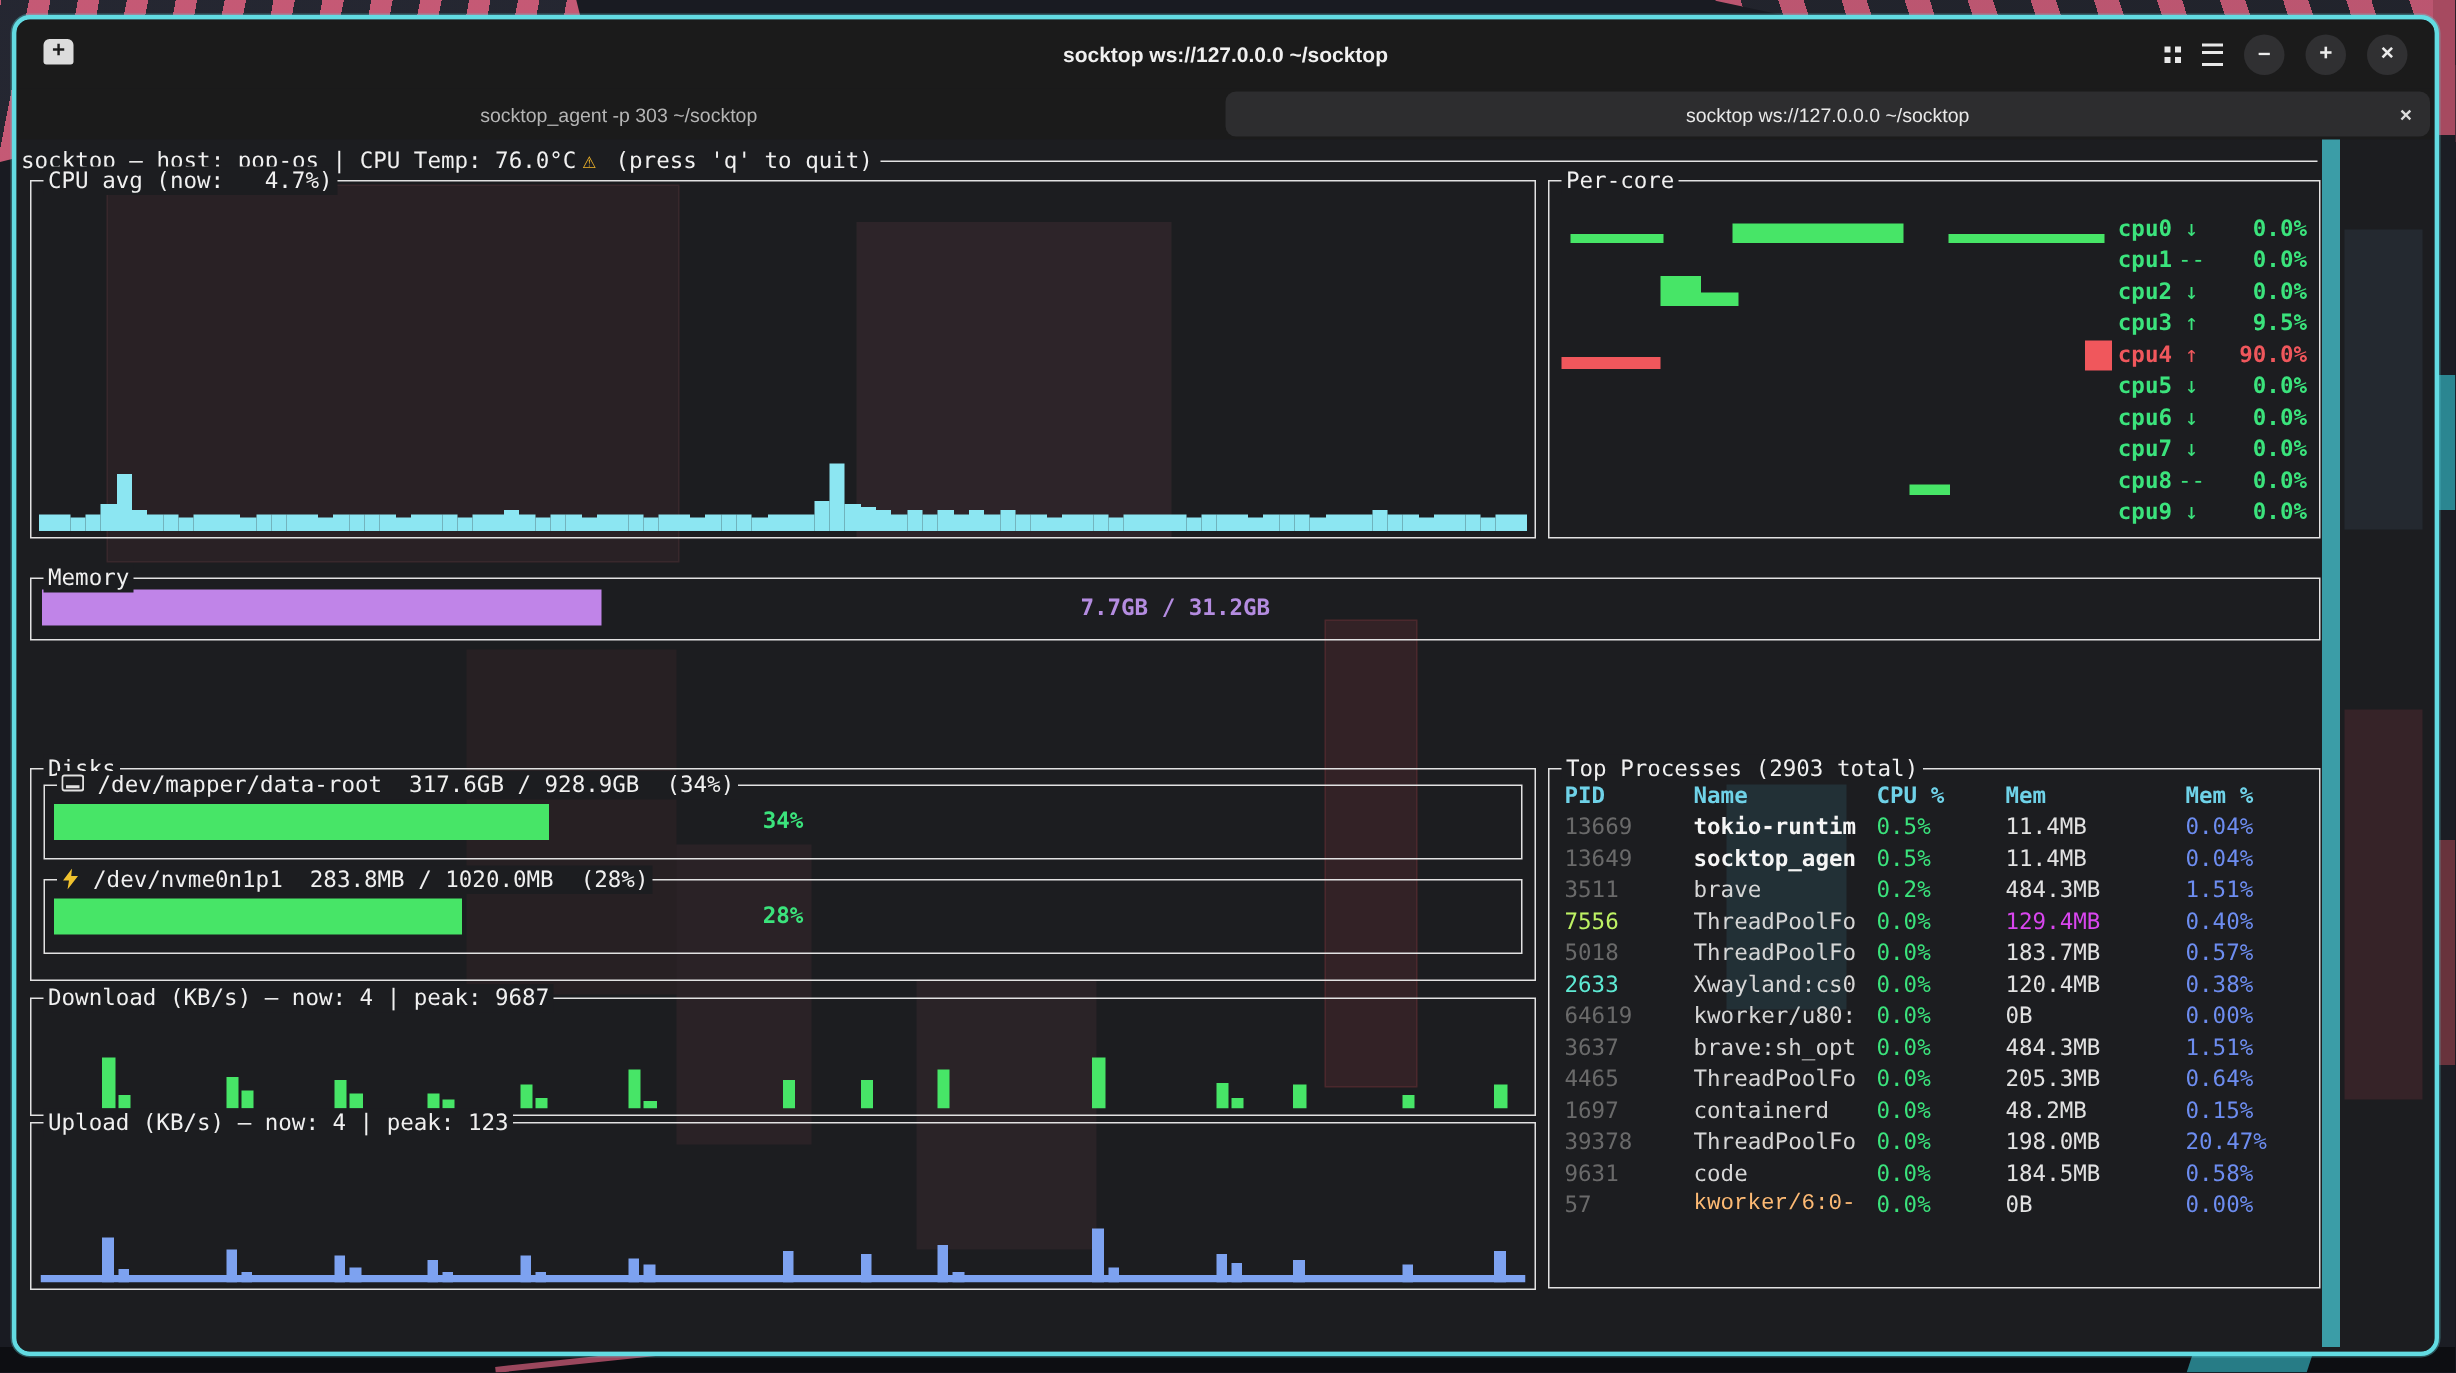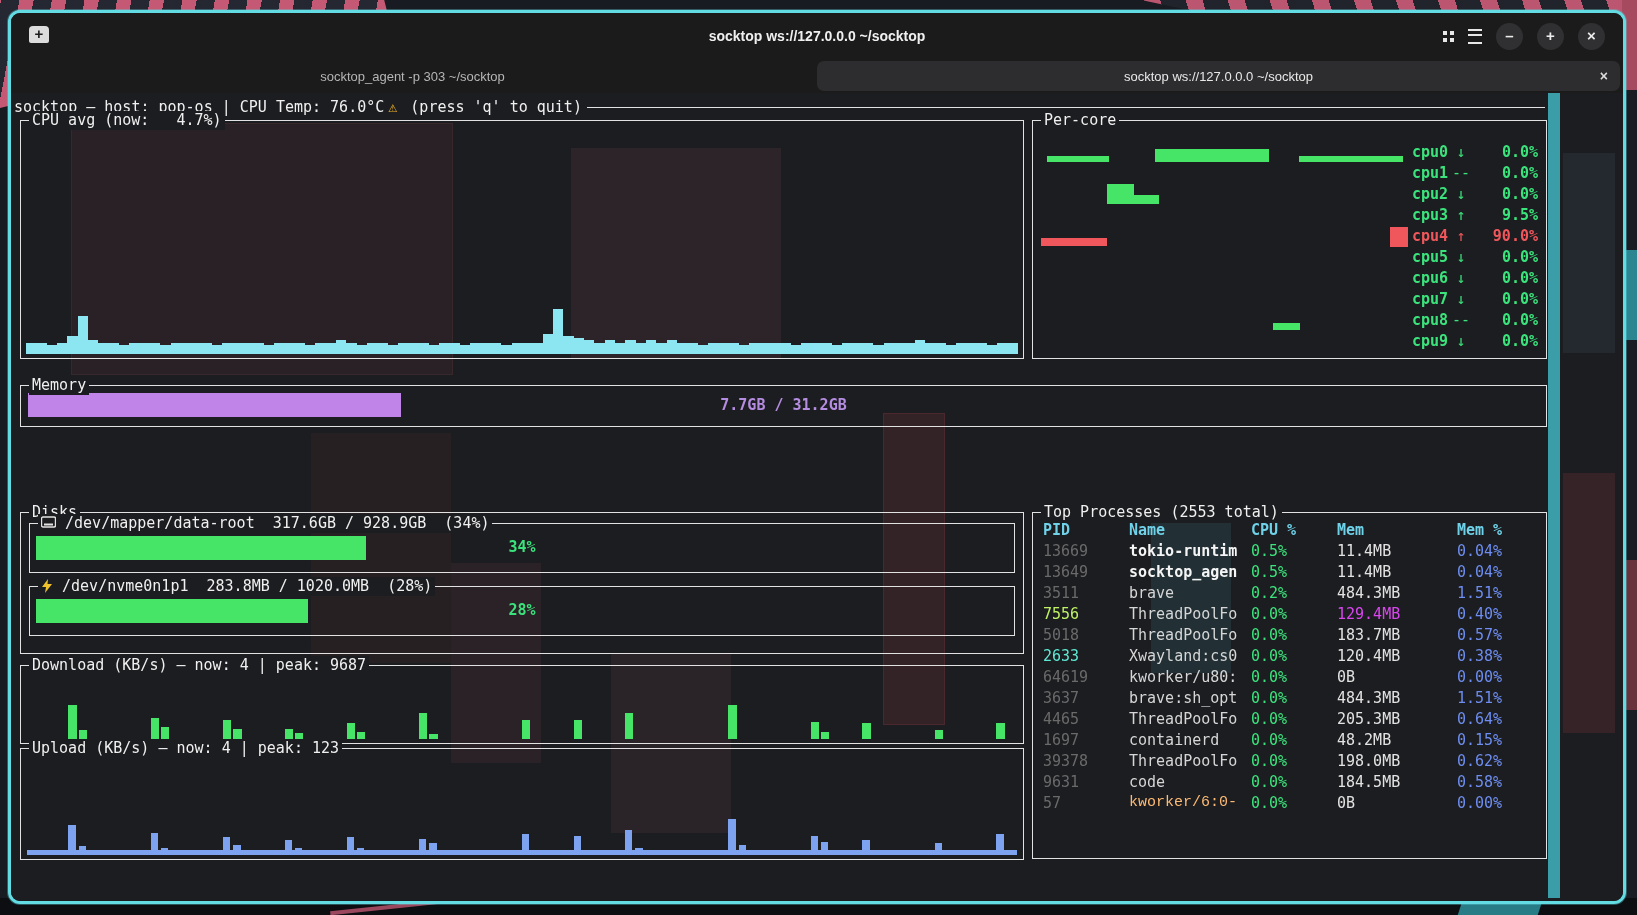--- a/index.html
+++ b/index.html
@@ -385,21 +385,21 @@
             <div class="bar" style="left: 711.562px; width: 7.3125px; height: 10px; background: rgb(125, 162, 240);"></div>
             <div class="bar" style="left: 783.75px; width: 7.3125px; height: 19px; background: rgb(125, 162, 240);"></div>
             <div class="bar" style="left: 794.062px; width: 7.3125px; height: 13px; background: rgb(125, 162, 240);"></div>
             <div class="bar" style="left: 835.312px; width: 7.3125px; height: 15px; background: rgb(125, 162, 240);"></div>
             <div class="bar" style="left: 907.5px; width: 7.3125px; height: 12px; background: rgb(125, 162, 240);"></div>
             <div class="bar" style="left: 969.375px; width: 7.3125px; height: 21px; background: rgb(125, 162, 240);"></div>
           </div>
       </div>
 
       <div class="panel" style="left:1021px;top:419px;width:513px;height:345px;">
-        <span class="ptitle">Top Processes (2553 total)</span>
+        <span class="ptitle">Top Processes (2903 total)</span>
         <div class="proc-head" style="top:8px;">
           <span class="c-pid">PID</span>
           <span class="c-name">Name</span>
           <span class="c-cpu">CPU %</span>
           <span class="c-mem">Mem</span>
           <span class="c-mpct">Mem %</span>
         </div>
         <div id="proc-rows" style="position:absolute;inset:0;">
             <div class="proc-row" style="top: 29px;">
               <span class="c-pid" style="color: rgb(106, 106, 106);">13669</span>
@@ -469,21 +469,21 @@
               <span class="c-name" style="color: rgb(214, 214, 214);">containerd</span>
               <span class="c-cpu" style="color: rgb(59, 227, 124);">0.0%</span>
               <span class="c-mem" style="color: rgb(226, 226, 226);">48.2MB</span>
               <span class="c-mpct" style="color: rgb(109, 141, 240);">0.15%</span>
             </div>
             <div class="proc-row" style="top: 239px;">
               <span class="c-pid" style="color: rgb(106, 106, 106);">39378</span>
               <span class="c-name" style="color: rgb(214, 214, 214);">ThreadPoolFo</span>
               <span class="c-cpu" style="color: rgb(59, 227, 124);">0.0%</span>
               <span class="c-mem" style="color: rgb(226, 226, 226);">198.0MB</span>
-              <span class="c-mpct" style="color: rgb(109, 141, 240);">0.62%</span>
+              <span class="c-mpct" style="color: rgb(109, 141, 240);">20.47%</span>
             </div>
             <div class="proc-row" style="top: 260px;">
               <span class="c-pid" style="color: rgb(106, 106, 106);">9631</span>
               <span class="c-name" style="color: rgb(214, 214, 214);">code</span>
               <span class="c-cpu" style="color: rgb(59, 227, 124);">0.0%</span>
               <span class="c-mem" style="color: rgb(226, 226, 226);">184.5MB</span>
               <span class="c-mpct" style="color: rgb(109, 141, 240);">0.58%</span>
             </div>
             <div class="proc-row" style="top: 281px;">
               <span class="c-pid" style="color: rgb(106, 106, 106);">57</span>

